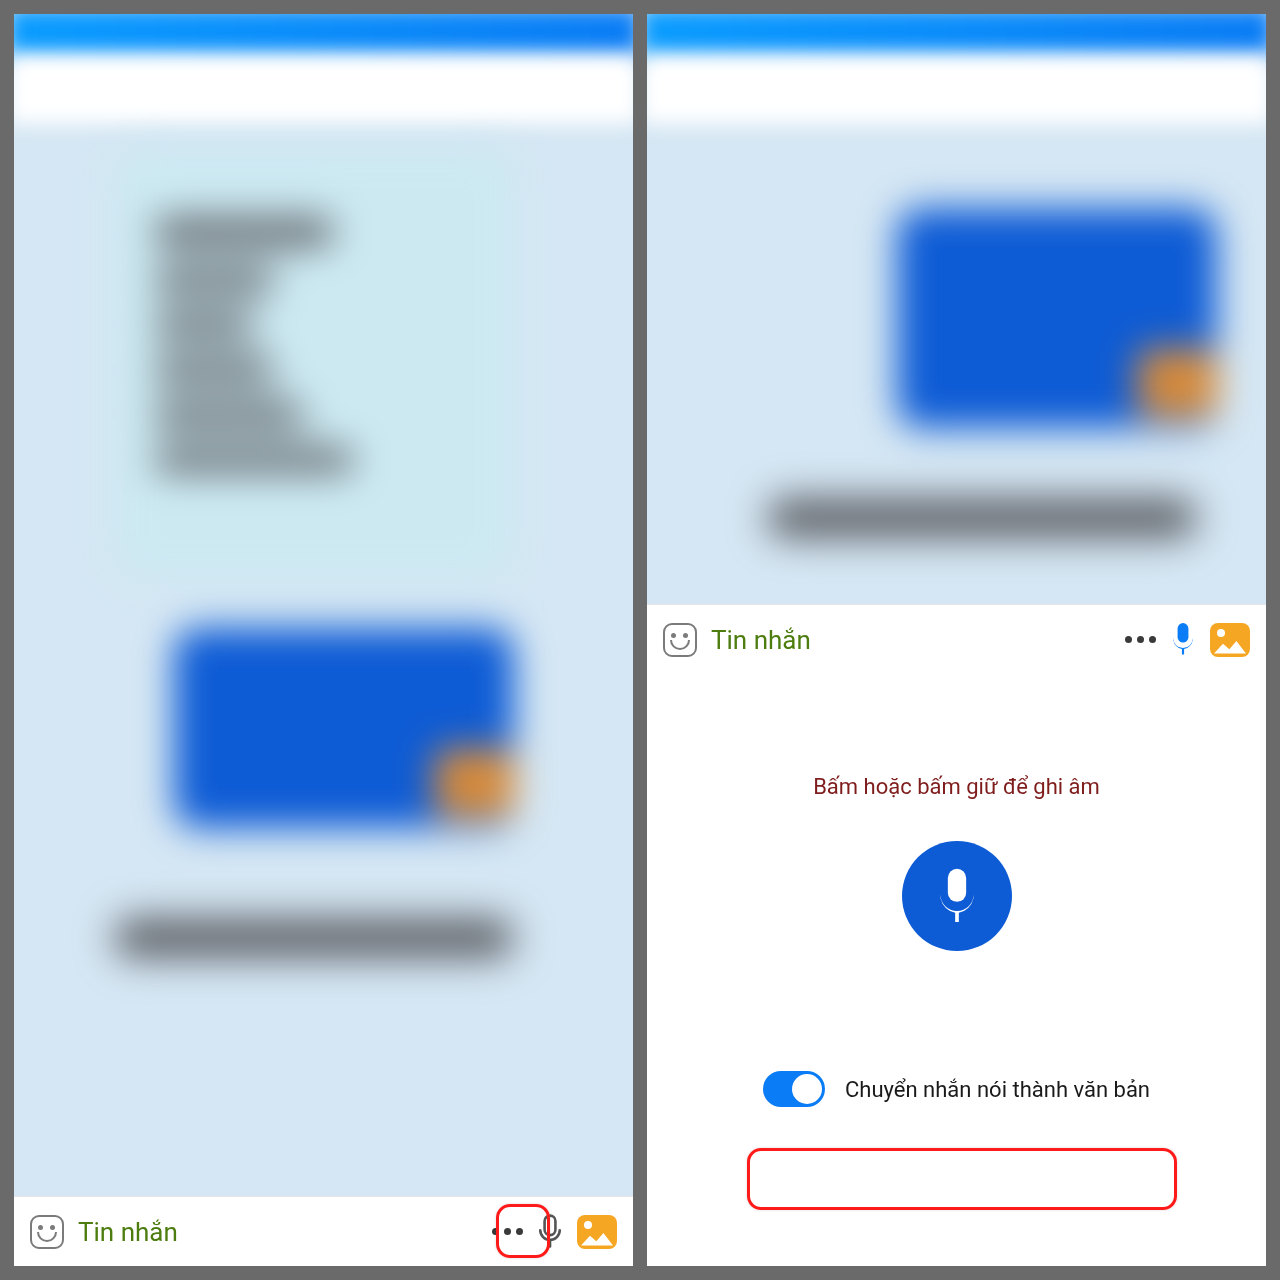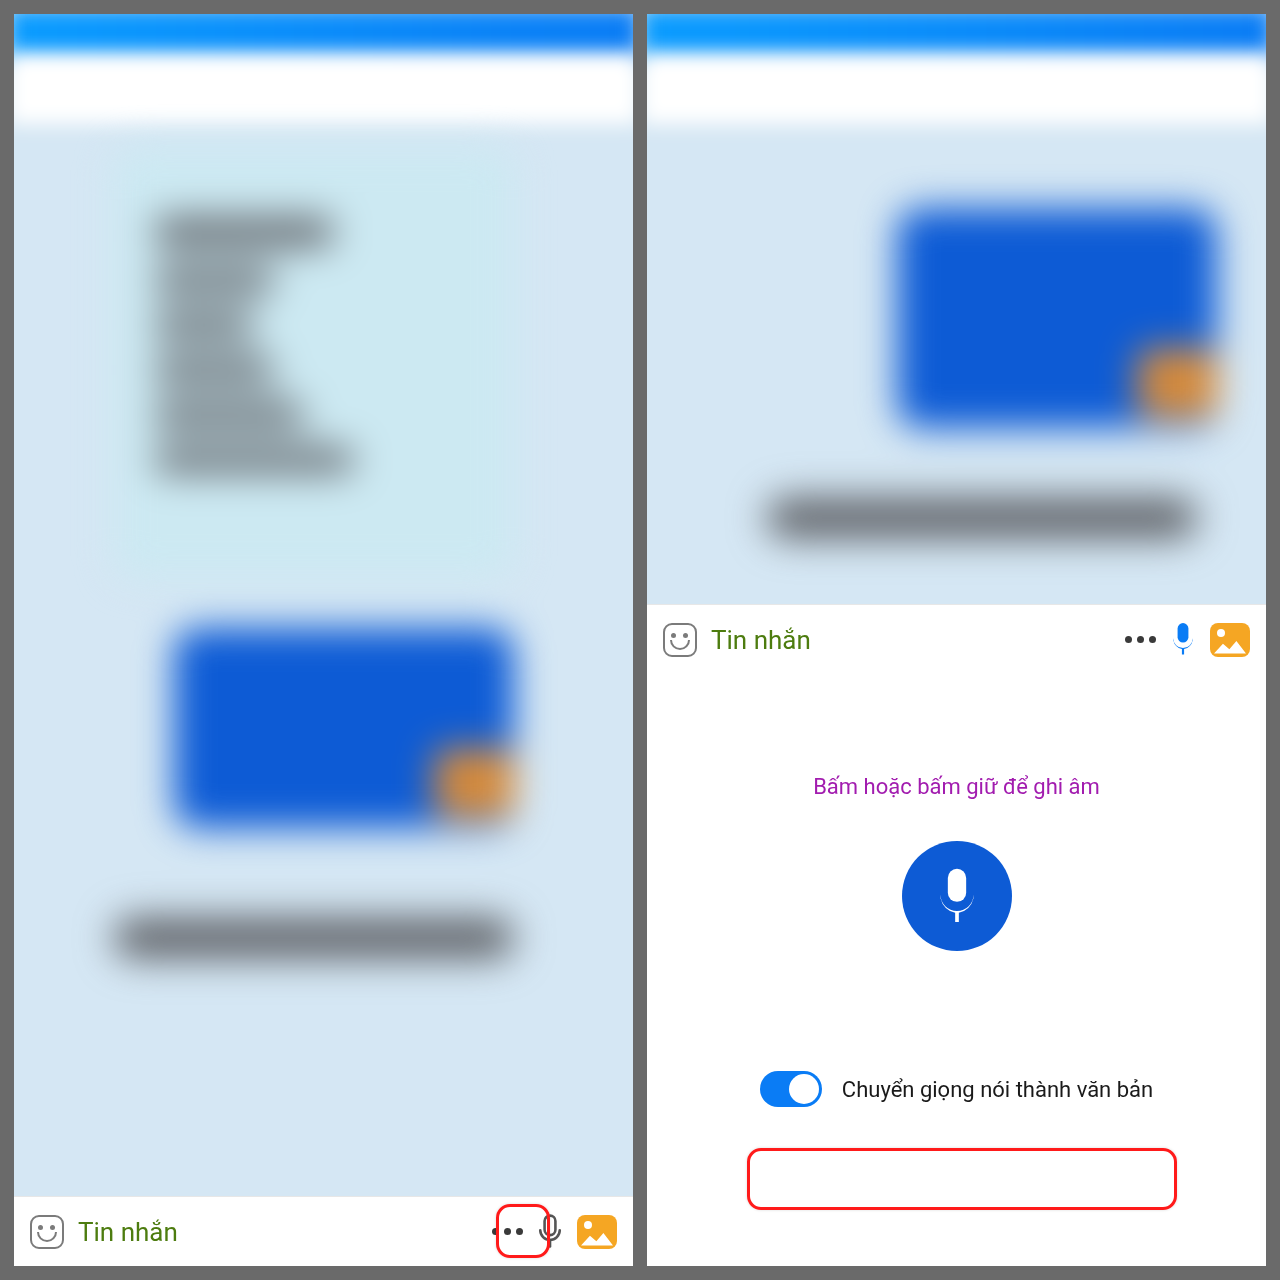--- a/index.html
+++ b/index.html
@@ -163,21 +163,21 @@
   .voice-panel {
     position: absolute;
     left:0; right:0; top:660px; bottom:0;
     background:#ffffff;
     display:flex;
     flex-direction:column;
     align-items:center;
   }
   .voice-hint {
     margin-top: 100px;
-    color:#a21caf;
+    color:#7f1d1d;
     font-size: 22px;
   }
   .record-btn {
     margin-top: 42px;
     width: 110px; height:110px;
     background:#0d5bd5;
     border-radius:50%;
     display:flex;
     align-items:center;
     justify-content:center;
@@ -275,17 +275,17 @@
   <div class="voice-panel">
     <div class="voice-hint">Bấm hoặc bấm giữ để ghi âm</div>
     <div class="record-btn">
       <svg viewBox="0 0 24 32">
         <rect x="7" y="1" width="10" height="18" rx="5"></rect>
         <path d="M3 15 a9 9 0 0 0 18 0 l0 2 a11 11 0 0 1 -8 8 l0 5 l-2 0 l0 -5 a11 11 0 0 1 -8 -8 z"></path>
       </svg>
     </div>
     <div class="toggle-row">
       <div class="toggle"></div>
-      <div class="toggle-label">Chuyển giọng nói thành văn bản</div>
+      <div class="toggle-label">Chuyển nhắn nói thành văn bản</div>
     </div>
   </div>
   <div class="red-highlight" style="left:100px; bottom:56px; width:430px; height:62px;"></div>
 </div>
 
 </body></html>

